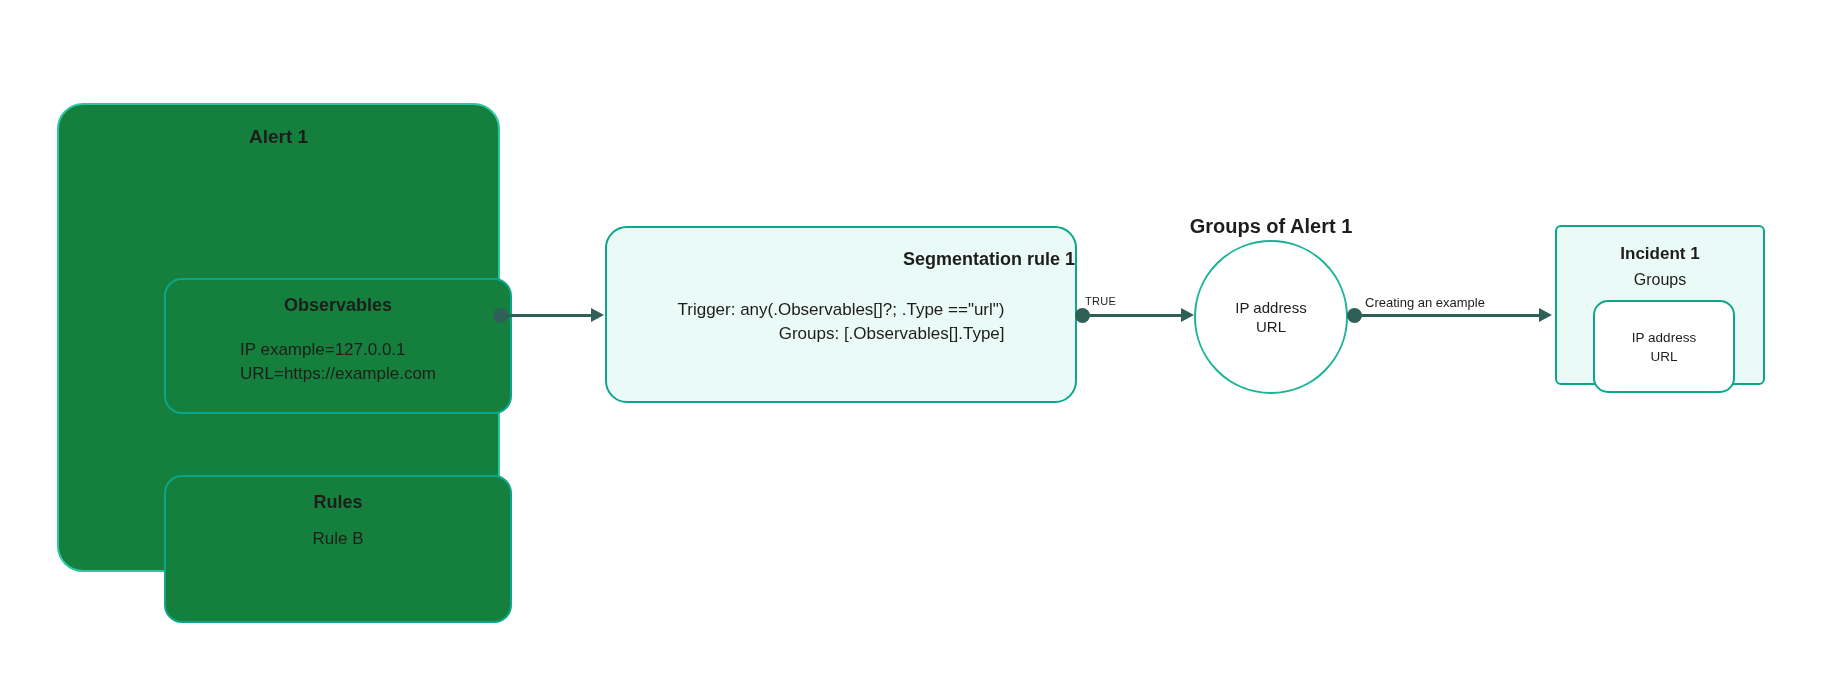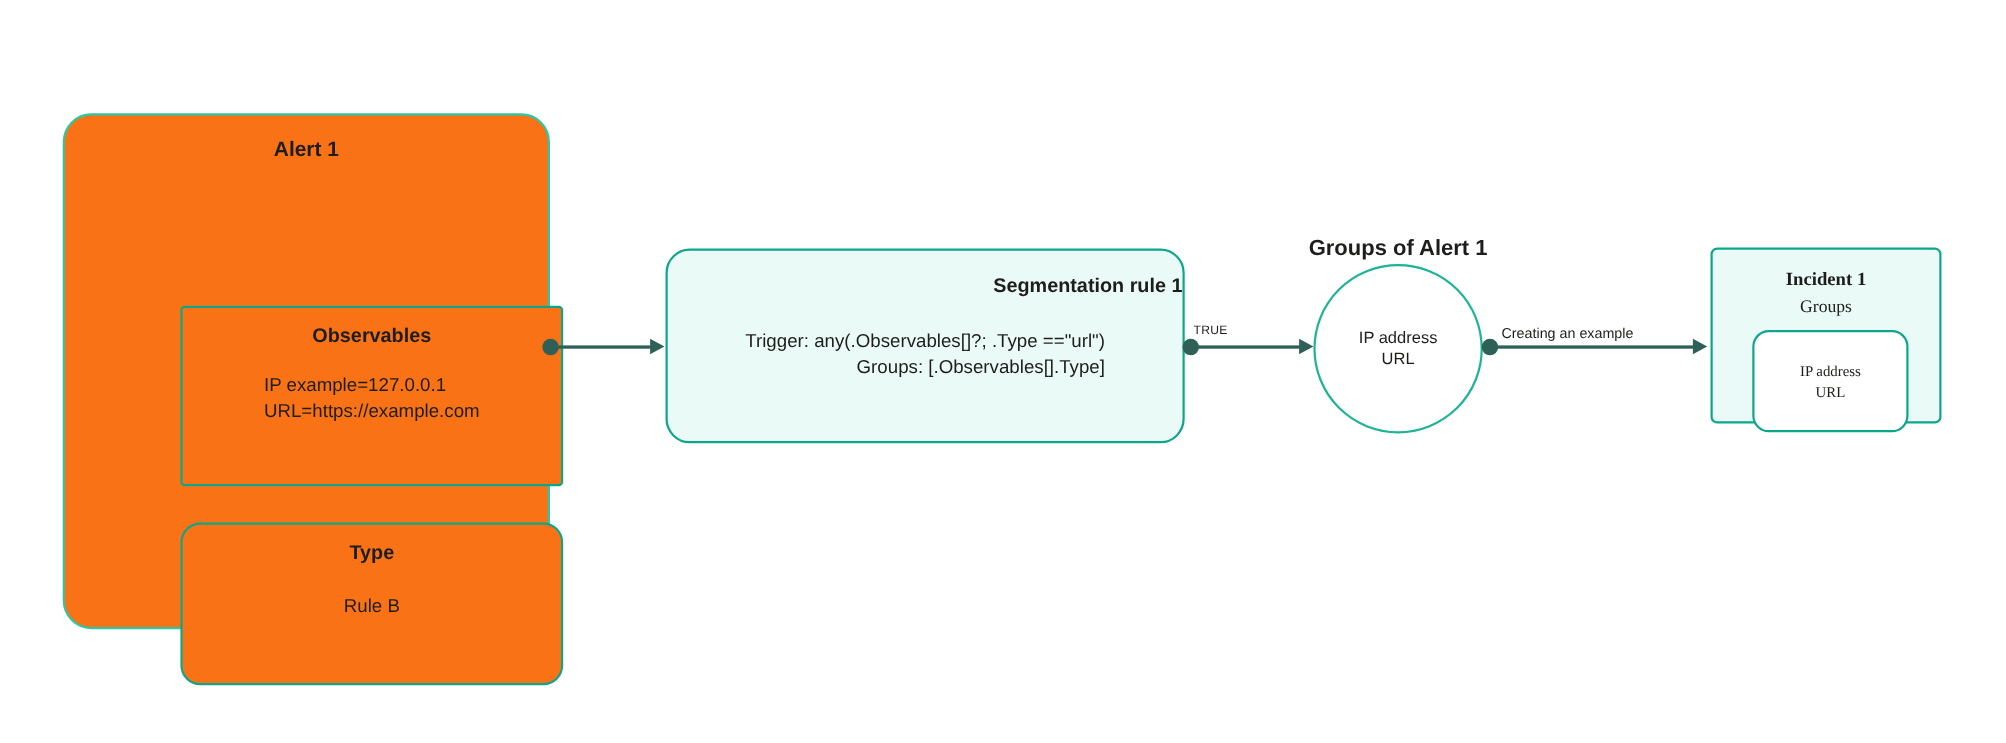--- a/index.html
+++ b/index.html
@@ -15,54 +15,54 @@
   body{
     font-family:"Liberation Sans","DejaVu Sans",sans-serif;
     color:var(--text);
   }
   .canvas{
     position:relative;
     width:1824px;height:675px;
     background:#ffffff;
     overflow:hidden;
   }
-  .box{position:absolute;background:#f97316;}
+  .box{position:absolute;background:#15803d;}
   
   .alert-box{
     left:57px;top:103px;width:443px;height:469px;
     border:2px solid var(--teal-bright);
     border-radius:26px;
   }
   .alert-title{
     position:absolute;left:0;top:21px;width:100%;
     text-align:center;font-size:19px;font-weight:bold;
   }
   .observables-box{
-    left:105px;top:173px;width:348px;height:164px;
-    border:2px solid var(--teal-dark);
-    border-radius:4px;
+    left:105px;top:173px;width:348px;height:136px;
+    border:2px solid var(--teal-dark);
+    border-radius:18px;
   }
   .rules-box{
     left:105px;top:370px;width:348px;height:148px;
     border:2px solid var(--teal-dark);
     border-radius:18px;
   }
   .inner-title{
     position:absolute;left:0;top:15px;width:100%;
     text-align:center;font-size:18px;font-weight:bold;
   }
   .inner-body{
     position:absolute;left:0;top:58px;width:100%;
     text-align:center;
   }
   .inner-body .lines{
     display:inline-block;text-align:left;
     font-size:17px;line-height:24px;
   }
-  .rules-box .inner-body{top:62px;}
+  .rules-box .inner-body{top:50px;}
   
   .seg-box{
     left:605px;top:226px;width:472px;height:177px;
     background:var(--mint);
     border:2px solid var(--teal-dark);
     border-radius:22px;
   }
   .seg-title{
     position:absolute;left:0;top:21px;width:100%;
     text-align:right;font-size:18px;font-weight:bold;
@@ -87,21 +87,20 @@
     display:flex;align-items:center;justify-content:center;
     text-align:center;
   }
   .groups-circle .lines{font-size:15px;line-height:19px;}
   
   .incident-box{
     left:1555px;top:225px;width:210px;height:160px;
     background:var(--mint);
     border:2px solid var(--teal-dark);
     border-radius:6px;
-    font-family:Liberation Serif, serif;
   }
   .incident-title{
     position:absolute;left:0;top:17px;width:100%;
     text-align:center;font-size:17px;font-weight:bold;
   }
   .incident-subtitle{
     position:absolute;left:0;top:44px;width:100%;
     text-align:center;font-size:16px;
   }
   .incident-inner{
@@ -145,21 +144,21 @@
       <div class="inner-title">Observables</div>
       <div class="inner-body">
         <div class="lines">
           <div>IP example=127.0.0.1</div>
           <div>URL=https://example.com</div>
         </div>
       </div>
     </div>
 
     <div class="box rules-box">
-      <div class="inner-title">Type</div>
+      <div class="inner-title">Rules</div>
       <div class="inner-body">
         <div class="lines">
           <div>Rule B</div>
         </div>
       </div>
     </div>
   </div>
 
   <div class="edge-dot" style="left:493px;top:308px;"></div>
   <div class="edge-line" style="left:500px;top:314px;width:92px;"></div>

